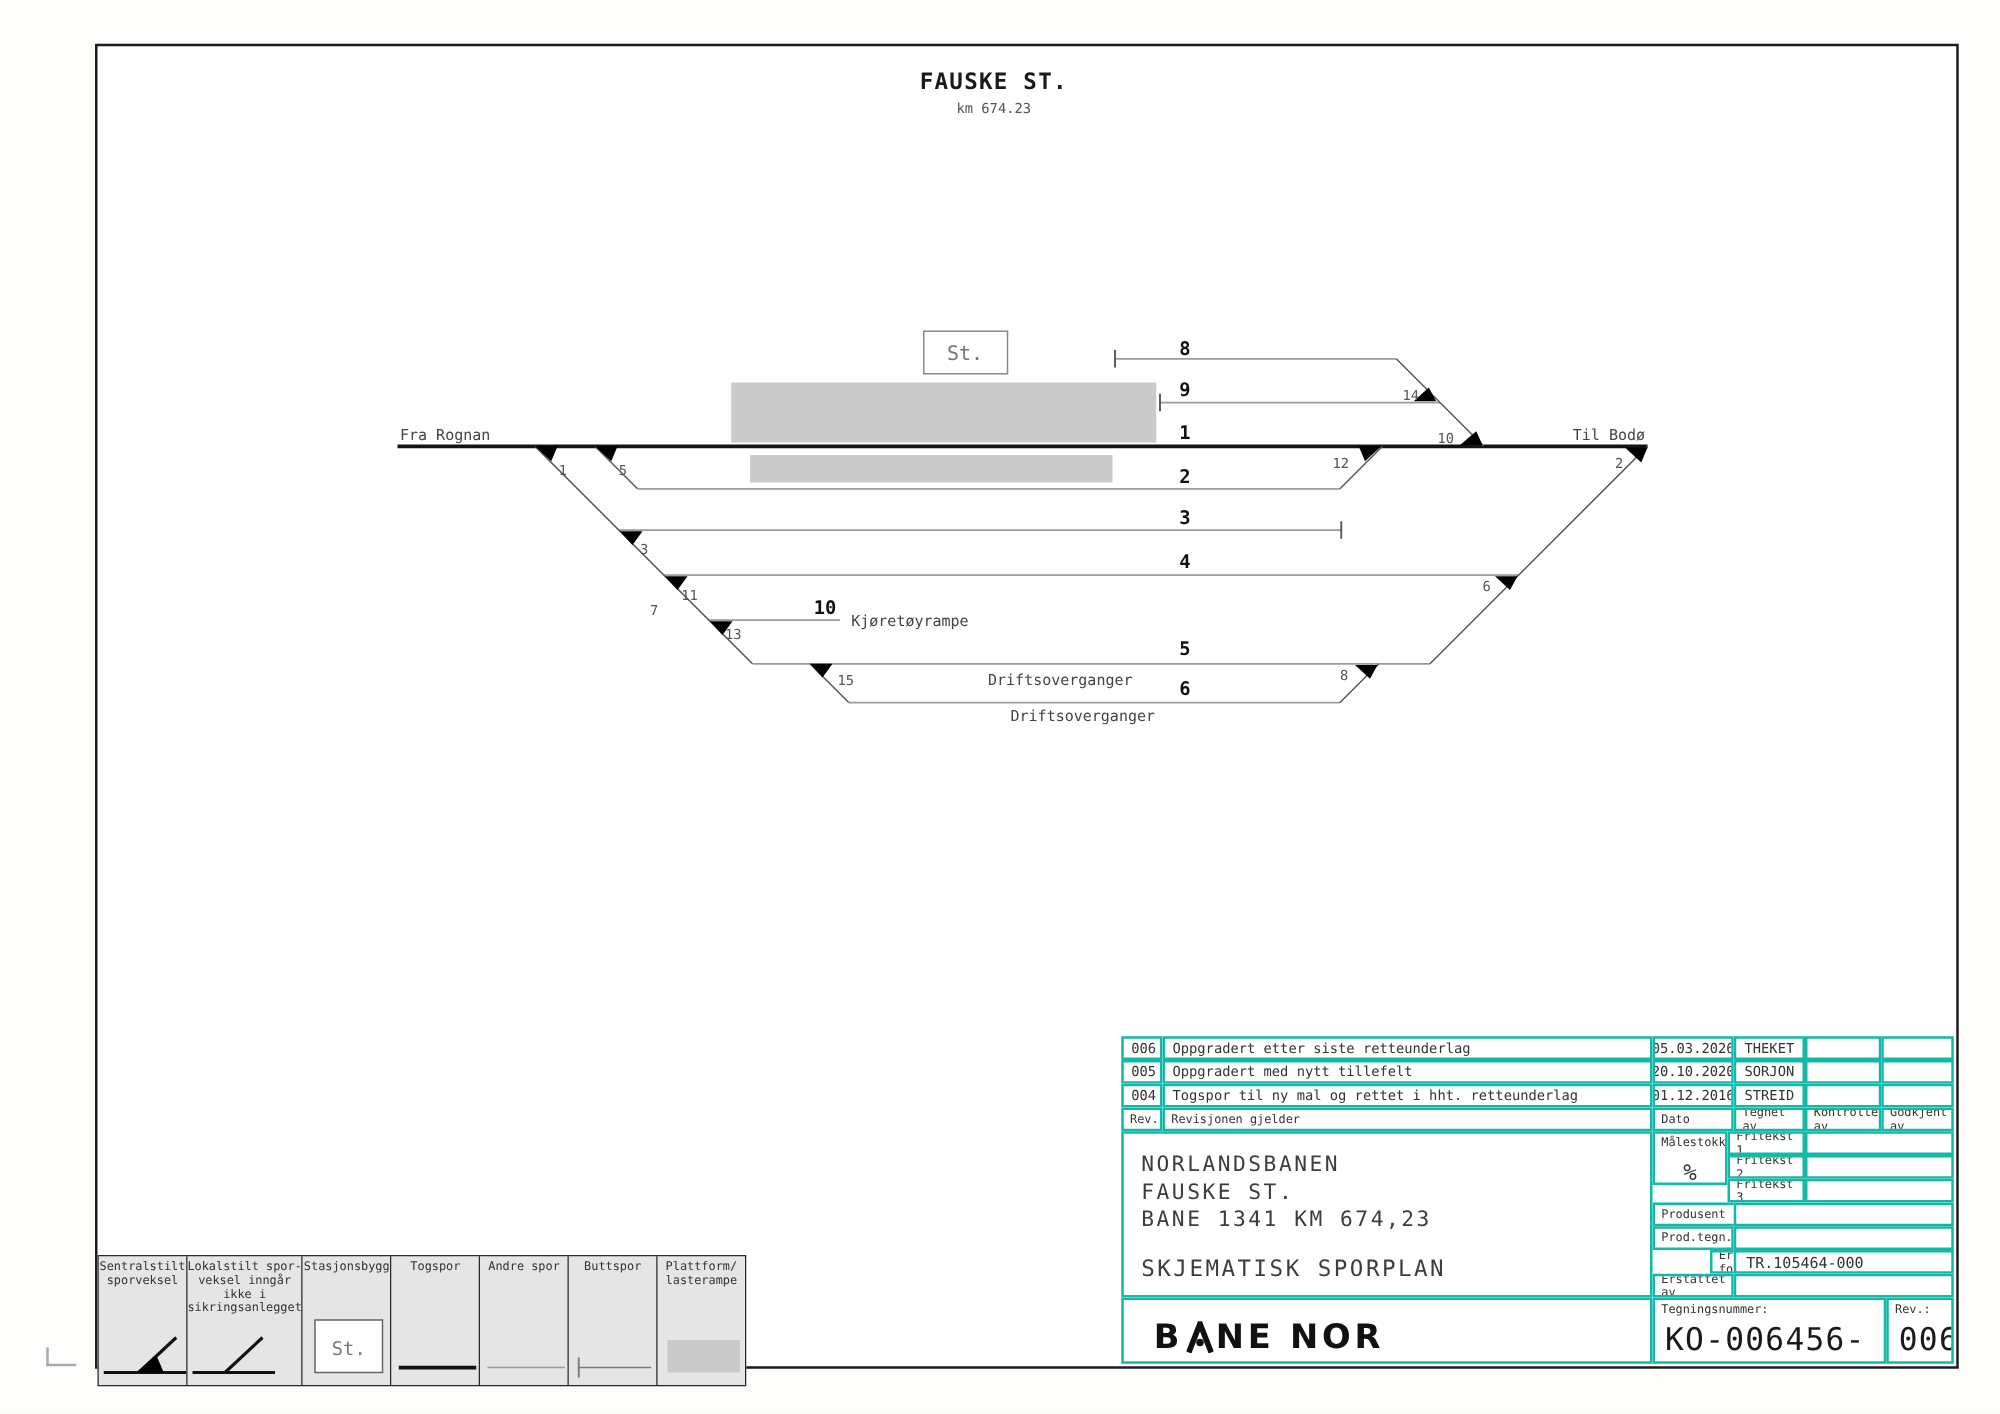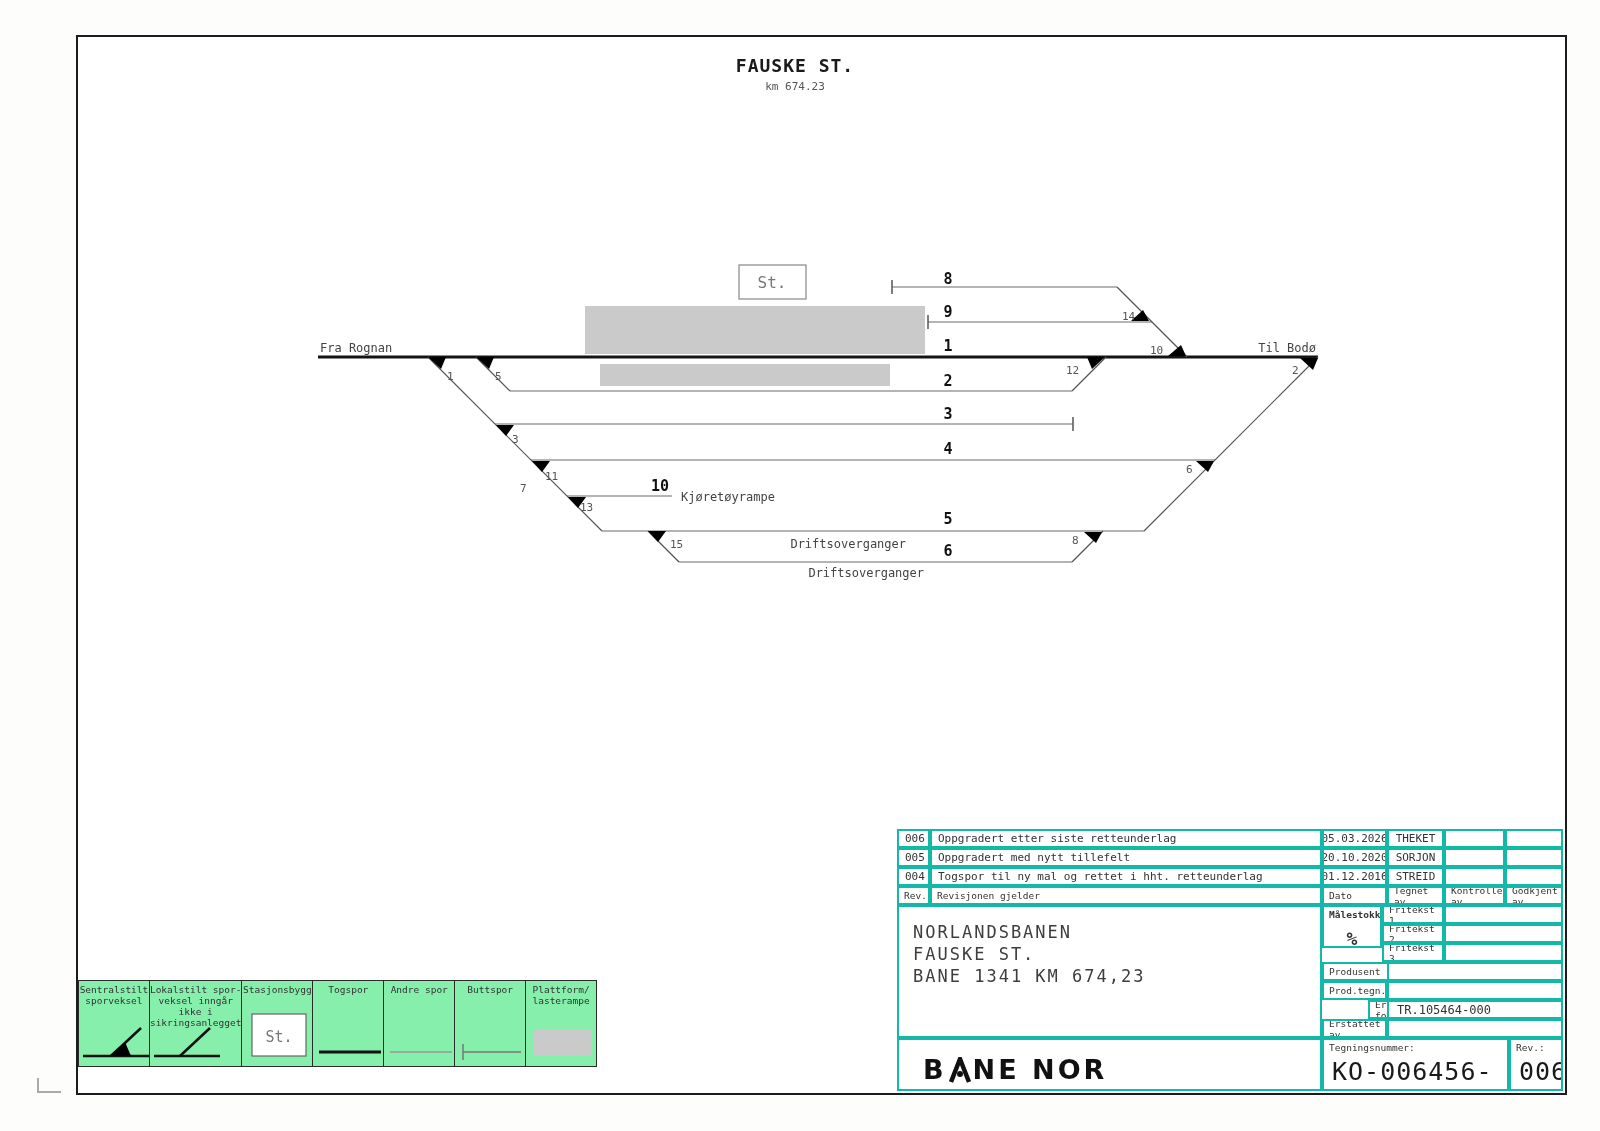--- a/index.html
+++ b/index.html
@@ -29,22 +29,22 @@
   .title-line{font-size:17px;letter-spacing:2px;line-height:22px;}
   .subject{font-size:18px;letter-spacing:2px;margin-top:18px;}
   .mal-val{font-size:18px;text-align:center;margin-top:8px;color:#333;}
   .big-num{font-size:25px;letter-spacing:1px;color:#1a1a1a;padding:4px 0 0 8px;}
   .field-val{font-size:12px;color:#333;display:flex;align-items:center;padding-left:8px;}
   
   .logo{display:flex;align-items:center;gap:2px;padding:14px 0 0 24px;}
   .logo span{font-family:"DejaVu Sans", sans-serif;font-weight:bold;font-size:27px;
              letter-spacing:3px;color:#111;}
   
-  .legend{left:78px;top:980px;width:519px;height:87px;display:flex;
-          border:1px solid #2a2a2a;box-sizing:border-box;background:#86efac;}
+  .legend{left:78px;top:1004px;width:519px;height:105px;display:flex;
+          border:1px solid #2a2a2a;box-sizing:border-box;background:#e5e5e5;}
   .legend-cell{flex:1;border-right:1px solid #2a2a2a;position:relative;}
   .legend-cell:last-child{border-right:none;}
   .legend-label{font-size:9.5px;color:#333;text-align:center;white-space:pre-line;
                 margin-top:3px;line-height:11px;}
   .legend-sym{position:absolute;left:0;bottom:0;}
   .corner{position:absolute;background:#aaa;}
 </style>
 </head>
 <body>
 
@@ -162,24 +162,25 @@
     <div class="cell hdr" style="left:425px;top:57px;width:65px;height:19px;">Dato</div>
     <div class="cell hdr" style="left:490px;top:57px;width:57px;height:19px;">Tegnet av</div>
     <div class="cell hdr" style="left:547px;top:57px;width:61px;height:19px;">Kontrollert av</div>
     <div class="cell hdr" style="left:608px;top:57px;width:58px;height:19px;">Godkjent av</div>
 
     <div class="cell" style="left:0;top:76px;width:425px;height:133px;">
       <div class="titles">
         <div class="title-line">NORLANDSBANEN</div>
         <div class="title-line">FAUSKE ST.</div>
         <div class="title-line">BANE 1341 KM 674,23</div>
+        <div class="subject">SKJEMATISK SPORPLAN</div>
       </div>
     </div>
 
-    <div class="cell" style="left:425px;top:76px;width:60px;height:43px;font-weight:bold;">
+    <div class="cell" style="left:425px;top:76px;width:60px;height:43px;">
       <div class="lab">Målestokk</div>
       <div class="mal-val">%</div>
     </div>
     <div class="cell hdr" style="left:485px;top:76px;width:62px;height:19px;">Fritekst 1</div>
     <div class="cell" style="left:547px;top:76px;width:119px;height:19px;"></div>
     <div class="cell hdr" style="left:485px;top:95px;width:62px;height:19px;">Fritekst 2</div>
     <div class="cell" style="left:547px;top:95px;width:119px;height:19px;"></div>
     <div class="cell hdr" style="left:485px;top:114px;width:62px;height:19px;">Fritekst 3</div>
     <div class="cell" style="left:547px;top:114px;width:119px;height:19px;"></div>
 

